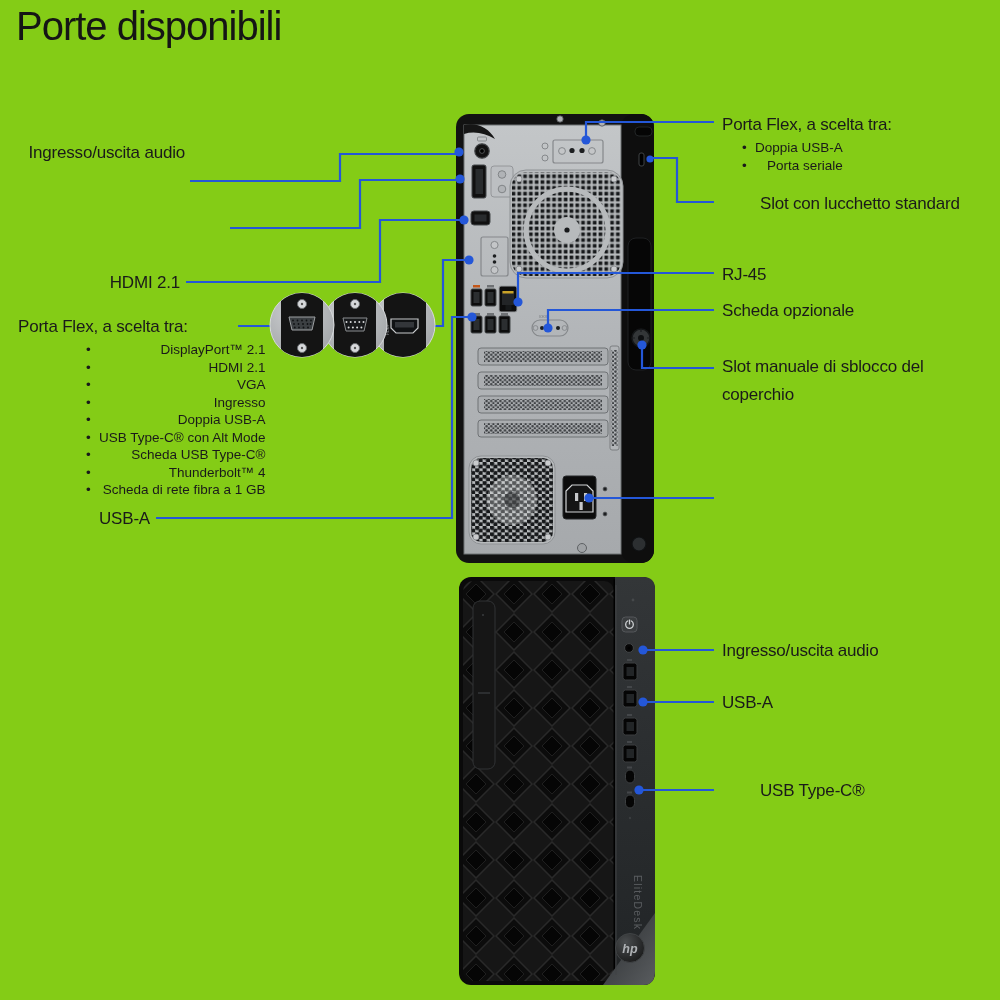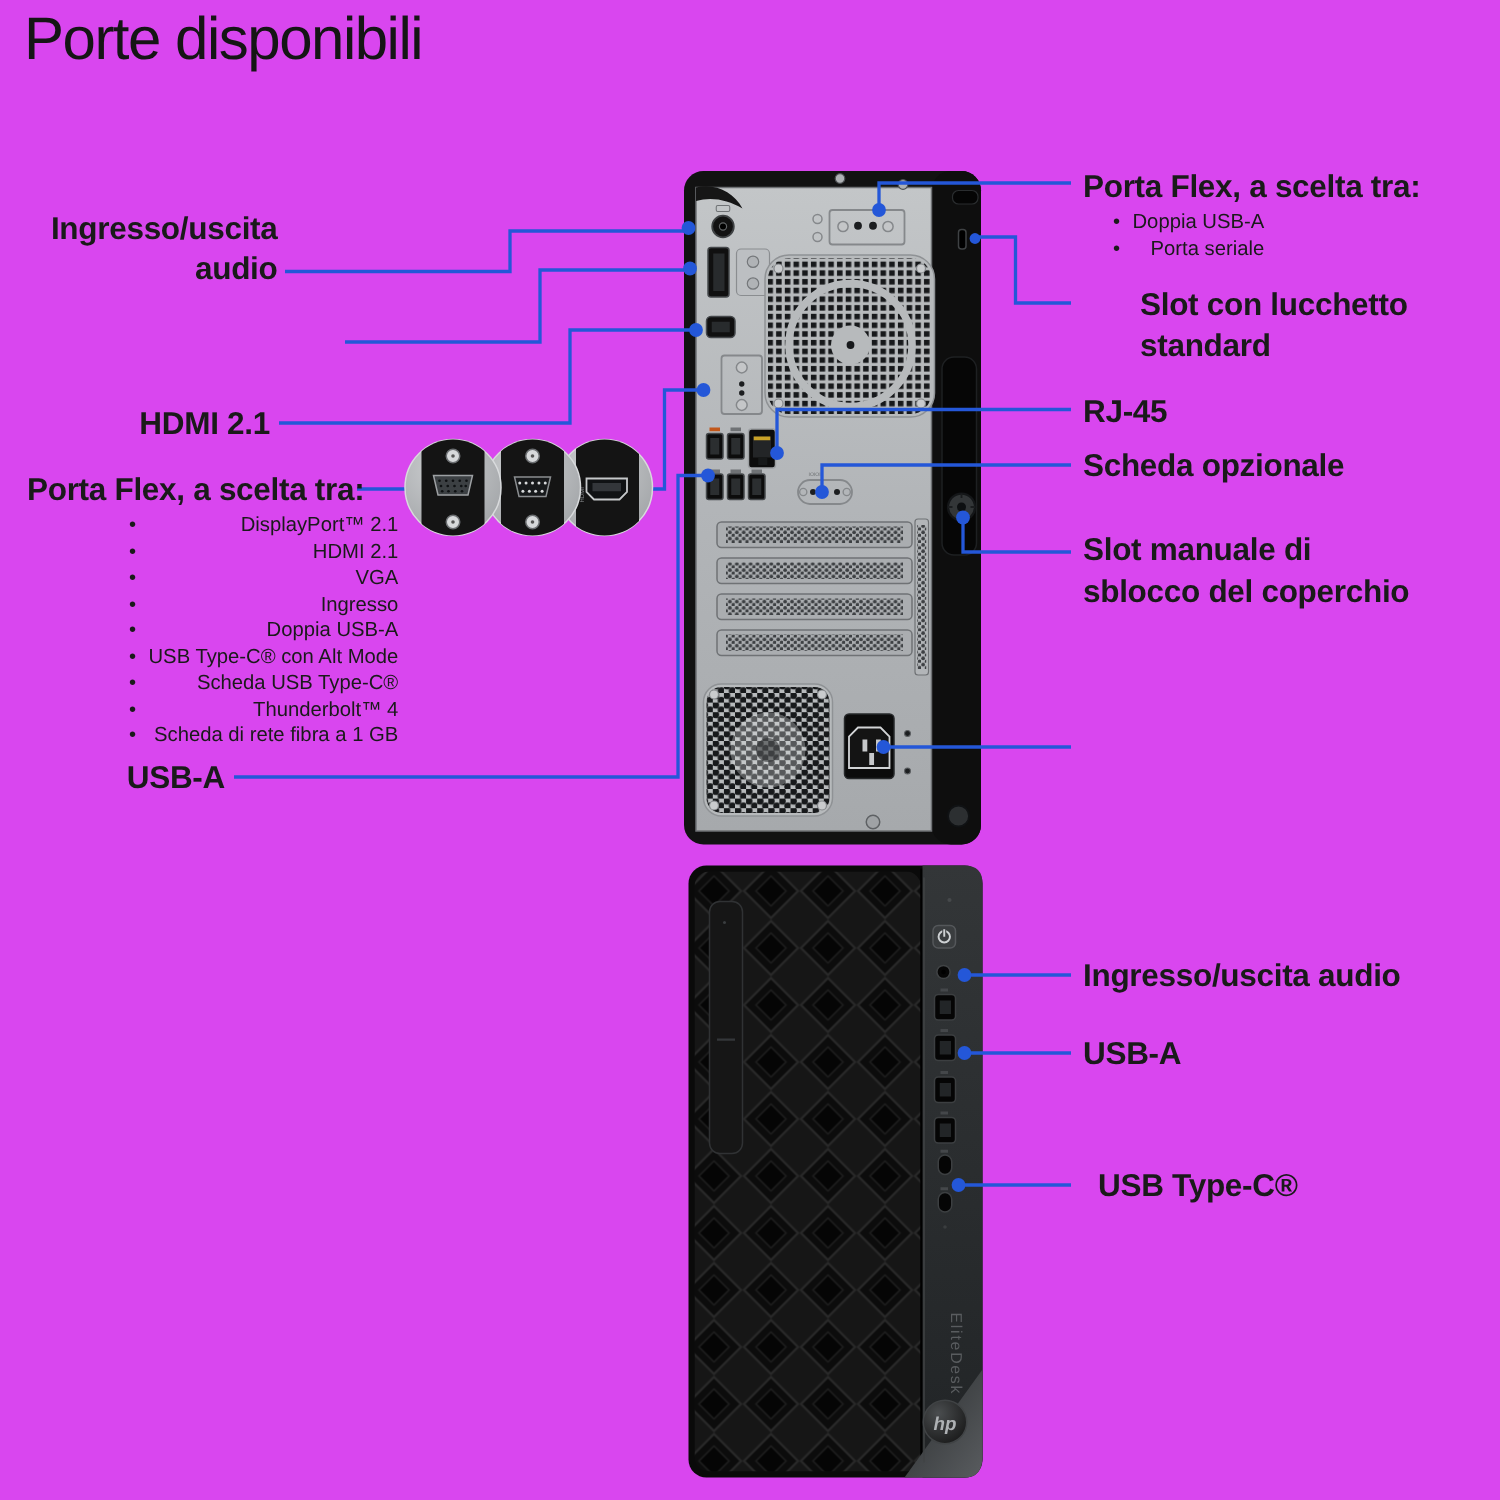--- a/index.html
+++ b/index.html
@@ -1,24 +1,24 @@
 <!DOCTYPE html>
 <html><head>
 <meta charset="utf-8">
 <style>
   html,body{margin:0;padding:0;background:#fff;}
   .canvas{
-    position:relative;width:1000px;height:1000px;background:#d946ef;overflow:hidden;
+    position:relative;width:1000px;height:1000px;background:#84cc16;overflow:hidden;
     font-family:"Liberation Sans", sans-serif;color:#1a1a1a;
   }
   .title{
     position:absolute;left:16px;top:2px;font-size:40px;line-height:1.2;
     letter-spacing:-1px;color:#151515;font-weight:400;margin:0;
   }
-  .lbl{position:absolute;font-size:21px;line-height:27px;letter-spacing:-0.2px;color:#1a1a1a;font-weight:bold;}
+  .lbl{position:absolute;font-size:17px;line-height:27px;letter-spacing:-0.2px;color:#1a1a1a;}
   .lbl.r{text-align:right;}
   ul.blist{position:absolute;margin:0;padding:0;list-style:none;font-size:13.5px;line-height:17.5px;color:#1a1a1a;text-align:right;}
   ul.blist li{position:relative;padding-left:13px;}
   ul.blist li::before{content:"•";position:absolute;left:0;top:0;}
   svg{position:absolute;display:block;}
   #lines{left:0;top:0;}
 </style>
 </head>
 <body>
 
@@ -399,15 +399,15 @@
       <li>Doppia USB-A</li>
       <li>Porta seriale</li>
     </ul>
   <div class="lbl" style="left:760px;top:190px">Slot con lucchetto standard</div>
   <div class="lbl" style="left:722px;top:261px">RJ-45</div>
   <div class="lbl" style="left:722px;top:297px">Scheda opzionale</div>
   <div class="lbl" style="left:722px;top:353px;width:230px;line-height:28px">Slot manuale di sblocco del coperchio</div>
 
   <div class="lbl" style="left:722px;top:637px">Ingresso/uscita audio</div>
   <div class="lbl" style="left:722px;top:689px">USB-A</div>
-  <div class="lbl" style="left:732px;top:777px">USB Type-C®</div>
+  <div class="lbl" style="left:760px;top:777px">USB Type-C®</div>
 
 </div>
 
 </body></html>

